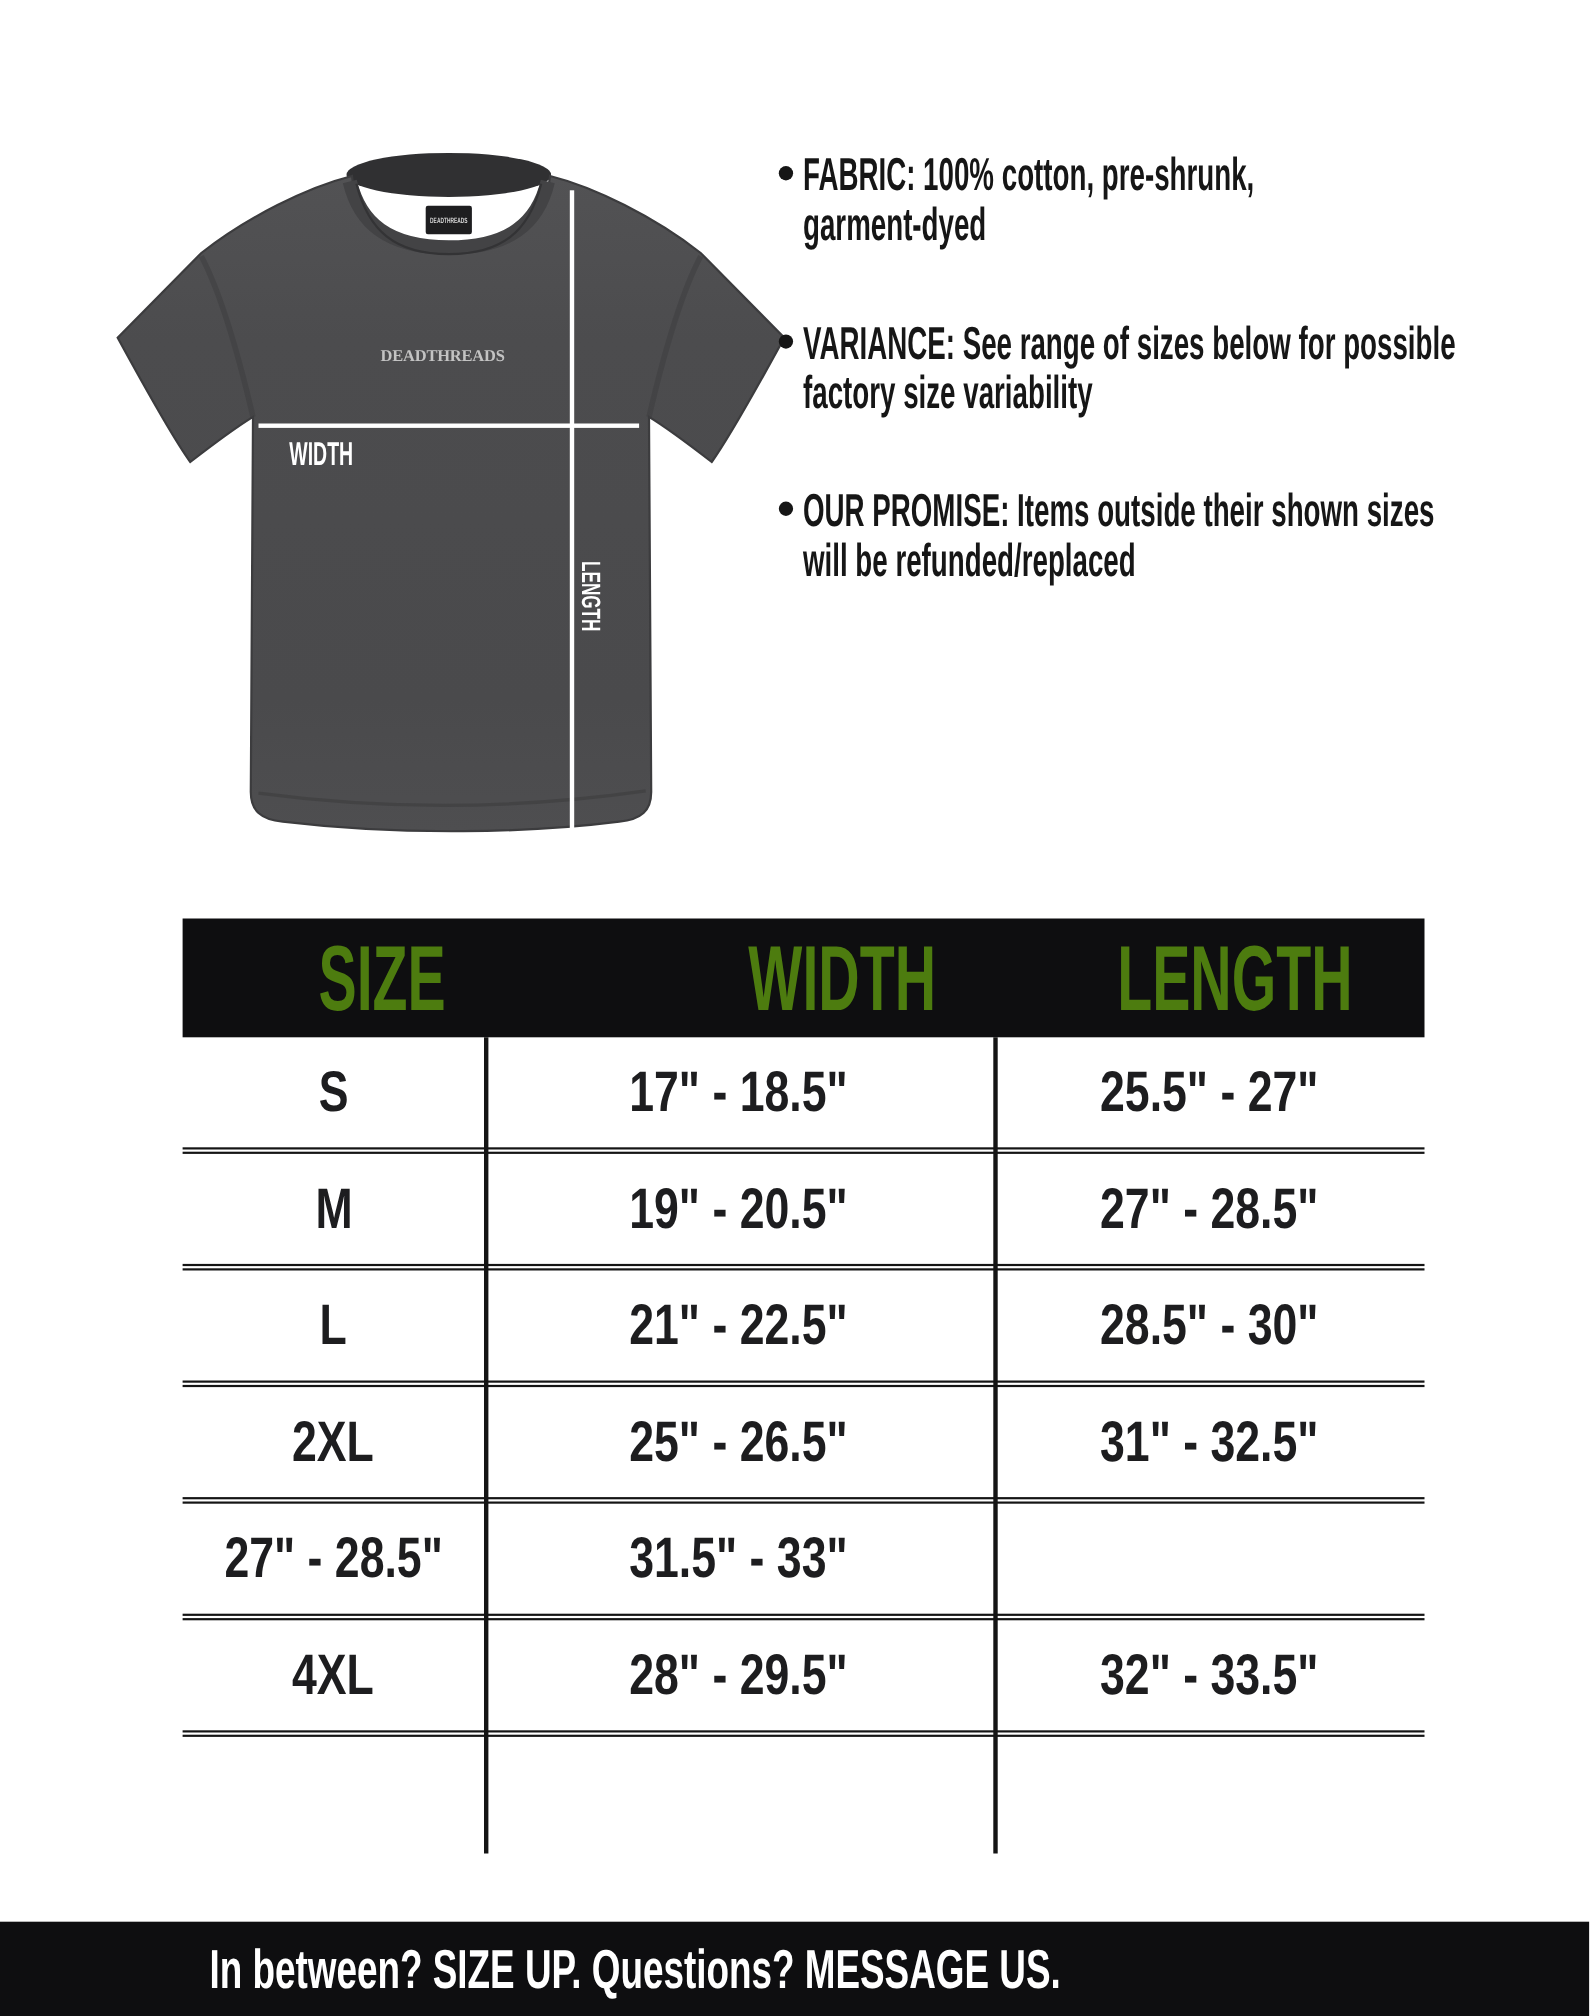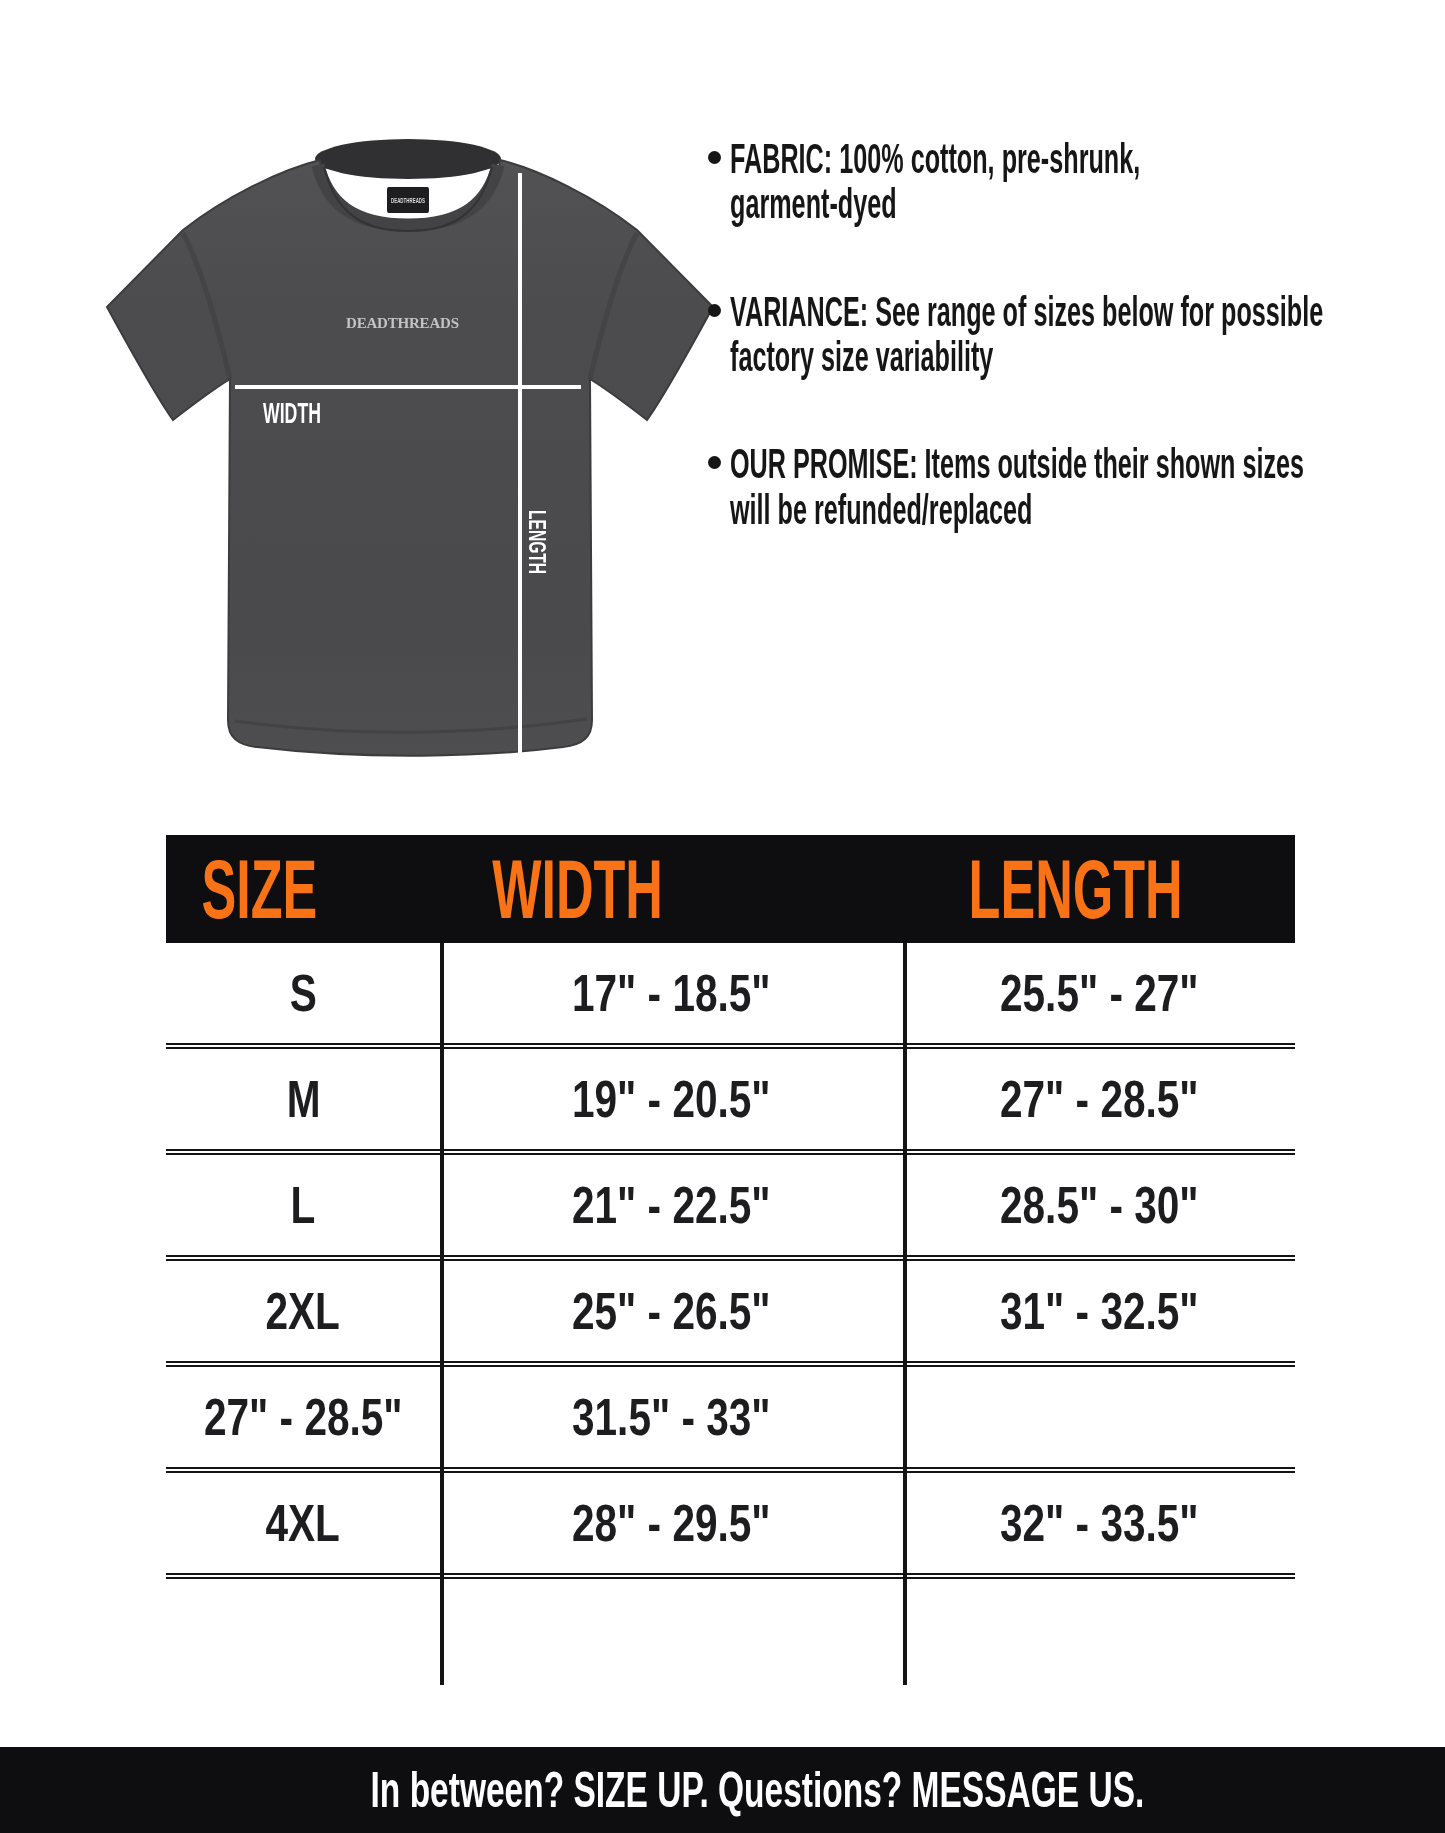--- a/index.html
+++ b/index.html
@@ -24,37 +24,37 @@
     font-size:42px;line-height:1.08;font-weight:700;color:#161616;
     white-space:pre-line;letter-spacing:0px;width:1060px;
   }
   
   .size-table{position:absolute;left:166px;top:835px;width:1129px;}
   .thead{
     height:108px;background:#0e0e10;display:grid;
     grid-template-columns:24.3% 41% 34.7%;align-items:center;
   }
   .thead .hcell{
-    text-align:left;color:#f97316;font-weight:700;font-size:84px;line-height:1;
+    text-align:right;color:#4d7c0f;font-weight:700;font-size:84px;line-height:1;
   }
   .thead .hcell span{display:inline-block;transform:scaleX(0.62);transform-origin:center center;}
   .trow{
     height:106px;box-sizing:border-box;border-bottom:6px double #141414;
     display:grid;grid-template-columns:24.3% 41% 34.7%;align-items:center;
   }
   .trow .cell{text-align:center;font-weight:700;font-size:52px;color:#1d1d1f;line-height:1;}
   .trow .cell span{display:inline-block;transform:scaleX(0.78);transform-origin:center center;}
   .vdivider{position:absolute;top:108px;width:4px;height:742px;background:#141414;}
   .vdivider.d1{left:274px;}
   .vdivider.d2{left:737px;}
   
   .footer{position:absolute;left:0;top:1747px;width:1445px;height:86px;background:#0e0e10;}
   .footer-text{
     position:absolute;left:0;right:110px;top:0;height:86px;
-    display:flex;align-items:center;justify-content:flex-end;
+    display:flex;align-items:center;justify-content:flex-start;
     color:#ffffff;font-weight:700;font-size:50px;
   }
   .footer-text span{display:inline-block;transform:scaleX(0.67);transform-origin:center center;white-space:nowrap;}
 </style>
 </head>
 <body>
 
 <div class="canvas">
 
   <div class="shirt-wrap">

